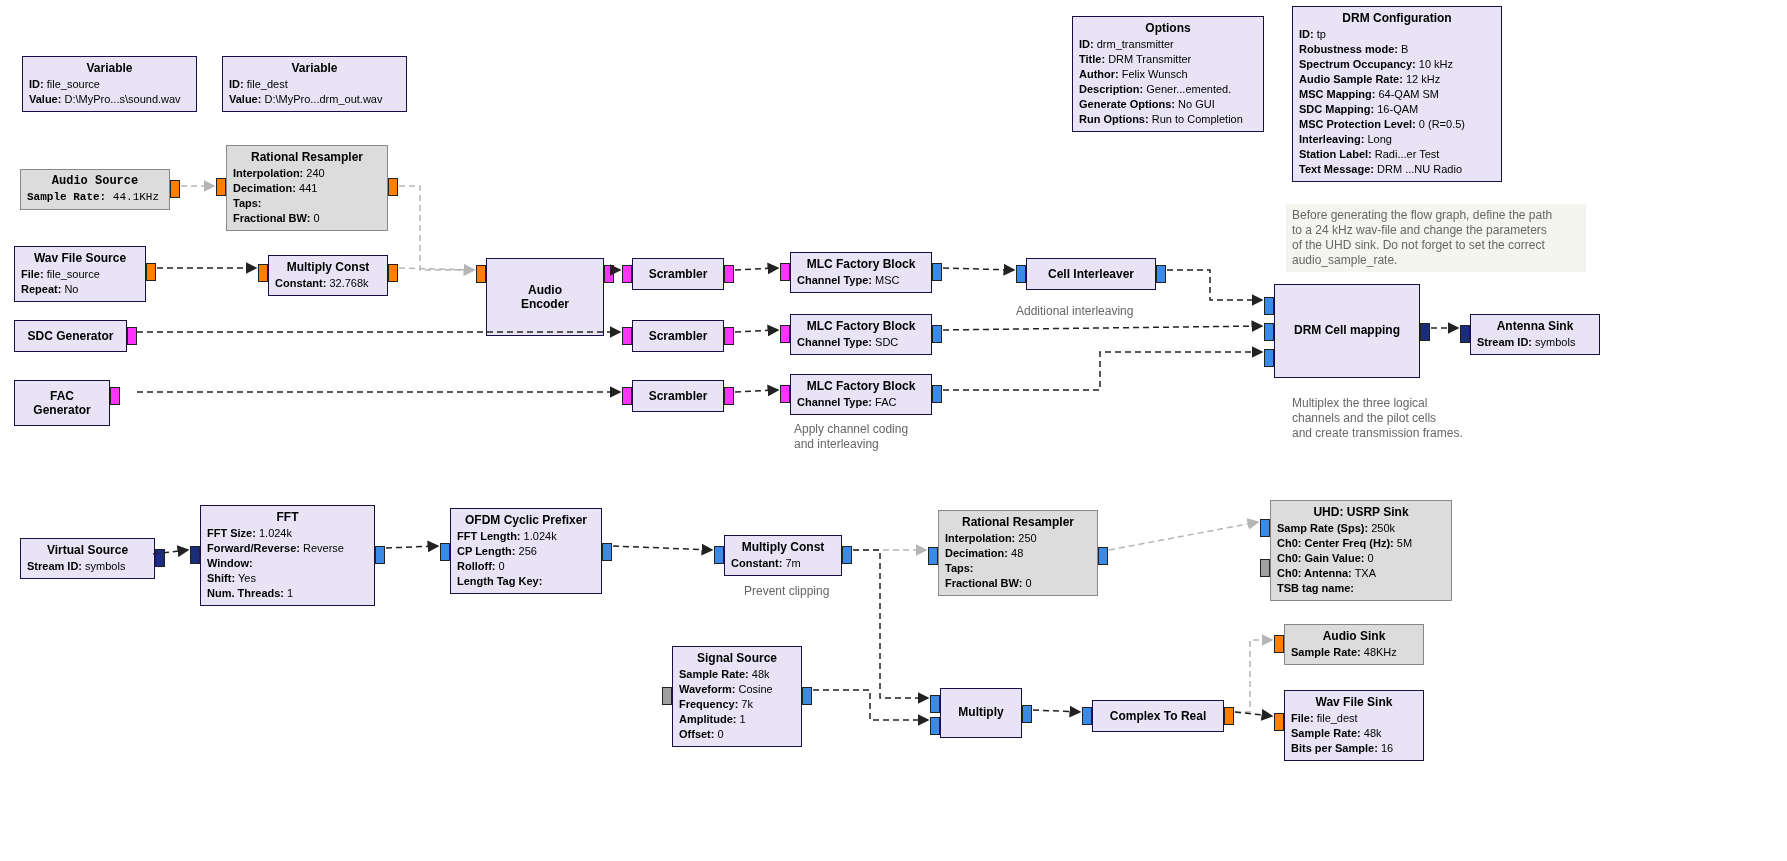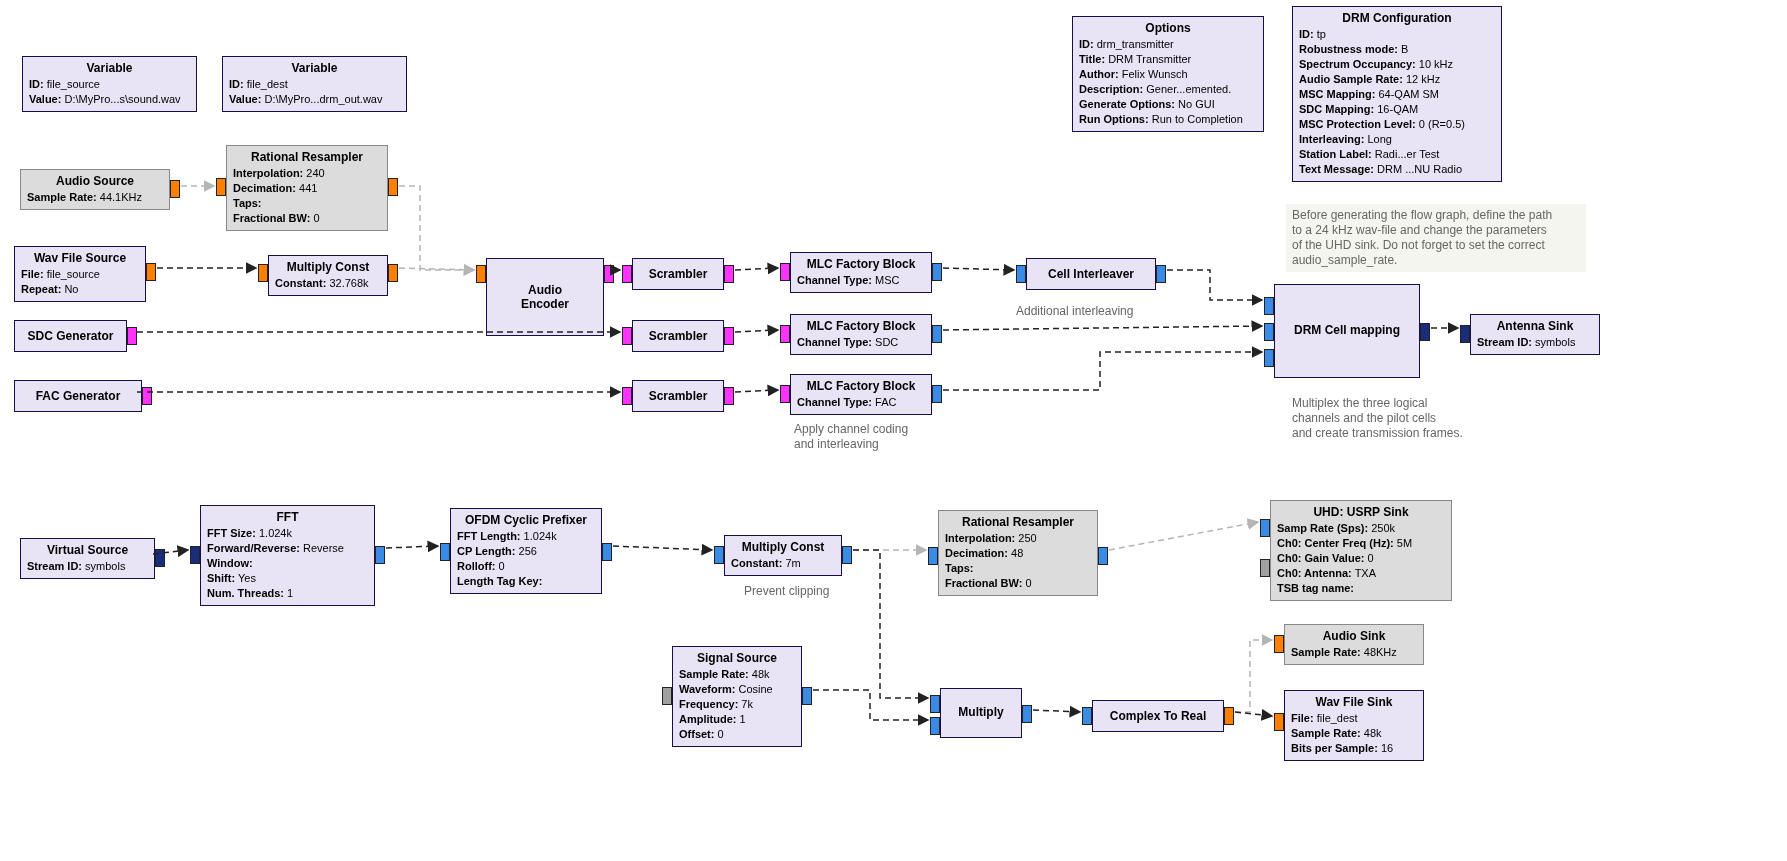--- a/index.html
+++ b/index.html
@@ -100,21 +100,21 @@
   <div class="row"><b>Spectrum Occupancy:</b> <span>10 kHz</span></div>
   <div class="row"><b>Audio Sample Rate:</b> <span>12 kHz</span></div>
   <div class="row"><b>MSC Mapping:</b> <span>64-QAM SM</span></div>
   <div class="row"><b>SDC Mapping:</b> <span>16-QAM</span></div>
   <div class="row"><b>MSC Protection Level:</b> <span>0 (R=0.5)</span></div>
   <div class="row"><b>Interleaving:</b> <span>Long</span></div>
   <div class="row"><b>Station Label:</b> <span>Radi...er Test</span></div>
   <div class="row"><b>Text Message:</b> <span>DRM ...NU Radio</span></div>
 </div>
 
-<div class="block disabled" style="left:20px; top:169px; width:150px;">
+<div class="block disabled" style="left:20px; top:169px; width:150px;font-family:Liberation Mono, monospace;">
   <h4>Audio Source</h4>
   <div class="row"><b>Sample Rate:</b> <span>44.1KHz</span></div>
   <div class="port orange" style="right:-11px; top:10px;"></div>
 </div>
 
 <div class="block disabled" style="left:226px; top:145px; width:162px;">
   <h4>Rational Resampler</h4>
   <div class="row"><b>Interpolation:</b> <span>240</span></div>
   <div class="row"><b>Decimation:</b> <span>441</span></div>
   <div class="row"><b>Taps:</b></div>
@@ -157,21 +157,21 @@
   <h4 style="margin:0;">Scrambler</h4>
   <div class="port magenta" style="left:-11px; top:6px;"></div>
   <div class="port magenta" style="right:-11px; top:6px;"></div>
 </div>
 
 <div class="block" style="left:14px; top:320px; width:113px; padding:8px 8px;">
   <h4 style="margin:0;">SDC Generator</h4>
   <div class="port magenta" style="right:-11px; top:6px;"></div>
 </div>
 
-<div class="block" style="left:14px; top:380px; width:128px; padding:8px 10px;">
+<div class="block" style="left:14px; top:380px; width:96px; padding:8px 10px;">
   <h4 style="margin:0;">FAC Generator</h4>
   <div class="port magenta" style="right:-11px; top:6px;"></div>
 </div>
 
 <div class="block" style="left:790px; top:252px; width:142px;">
   <h4>MLC Factory Block</h4>
   <div class="row"><b>Channel Type:</b> <span>MSC</span></div>
   <div class="port magenta" style="left:-11px; top:10px;"></div>
   <div class="port blue" style="right:-11px; top:10px;"></div>
 </div>

